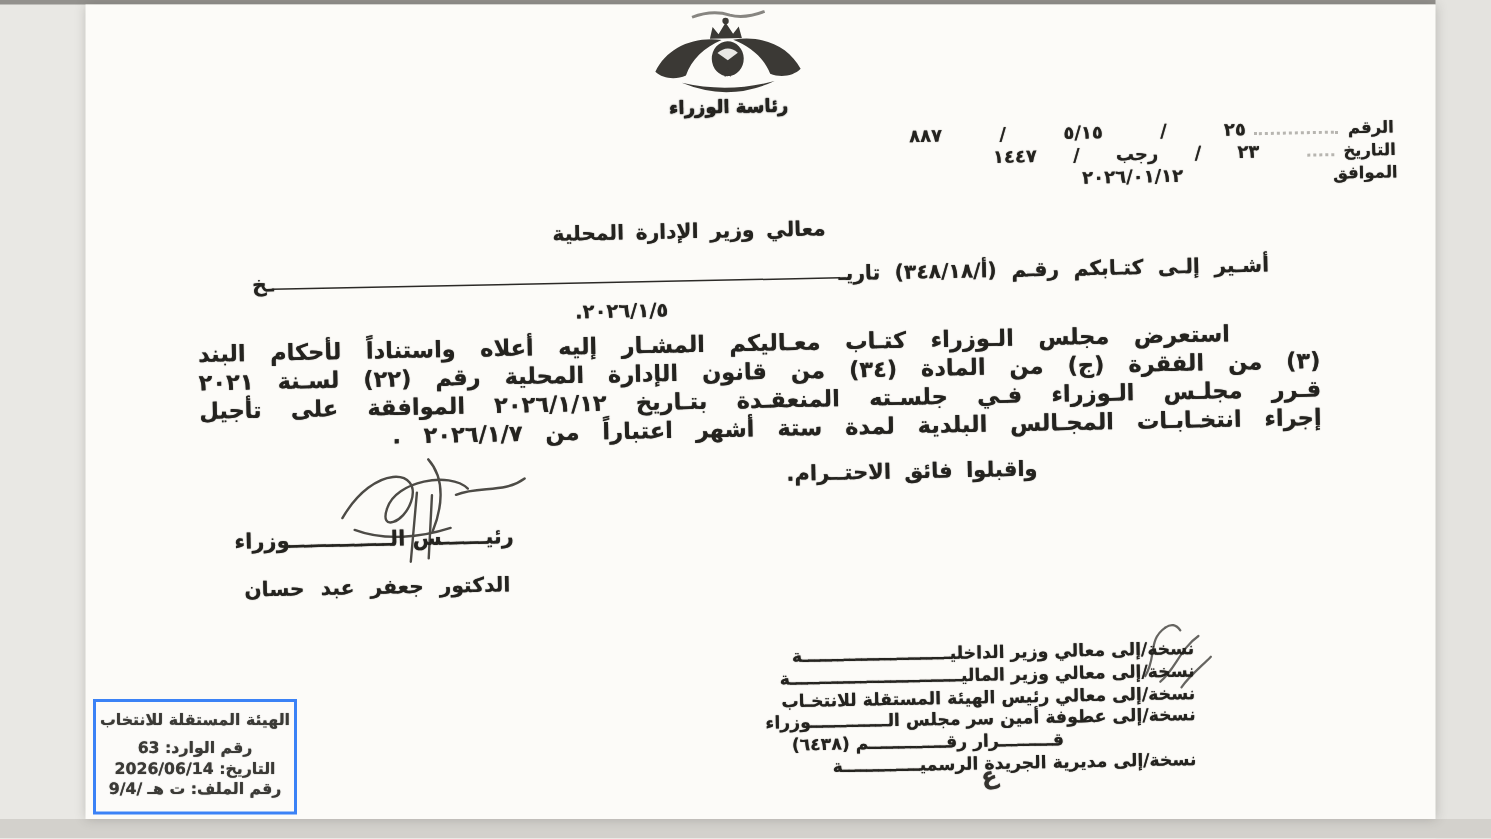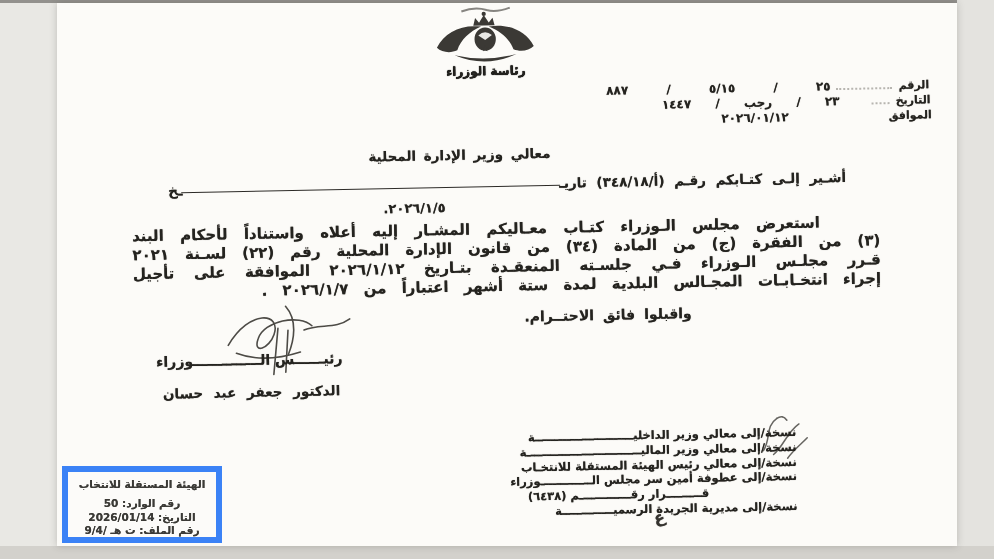--- a/index.html
+++ b/index.html
@@ -57,22 +57,22 @@
   .pm-name{right:656px;top:379px;font-size:13.5px;font-weight:700;word-spacing:6px;}
 
   .cc{position:absolute;right:201px;top:431px;font-size:11.5px;font-weight:600;line-height:14.8px;direction:rtl;}
   .cc div{white-space:nowrap;}
   .cc .indent{margin-right:88px;letter-spacing:.5px;}
   .cc-mark{right:334px;top:511px;font-size:16px;font-weight:600;transform:rotate(-10deg);color:#35332f;}
   .note-svg{position:absolute;left:750px;top:410px;width:60px;height:64px;}
 
   
   .stamp{
-    position:absolute;left:62px;top:466px;width:160px;height:77px;
-    border:6px solid #3b82f6;background:rgba(252,251,248,.92);
+    position:absolute;left:62px;top:466px;width:136px;height:77px;
+    border:2px solid #3b82f6;background:rgba(252,251,248,.92);
     direction:rtl;text-align:center;color:#3b3a36;box-sizing:border-box;padding-top:6px;
     text-shadow:0 0 .6px rgba(59,58,54,.9);
   }
   .stamp .org{font-size:10.5px;font-weight:700;margin-bottom:7px;letter-spacing:.2px;}
   .stamp .row{font-size:10.5px;font-weight:700;line-height:13.5px;}
 </style>
 </head>
 <body>
 
 <div class="top-strip"></div>
@@ -156,16 +156,16 @@
     <div class="ink">نسخة/إلى عطوفة أمين سر مجلس الـــــــــــــوزراء</div>
     <div class="ink indent">قـــــــــرار رقـــــــــــــم (٦٤٣٨)</div>
     <div class="ink">نسخة/إلى مديرية الجريدة الرسميـــــــــــــة</div>
   </div>
   <div class="abs cc-mark ink">ع</div>
 
 </div>
 
 <div class="stamp">
   <div class="org">الهيئة المستقلة للانتخاب</div>
-  <div class="row">رقم الوارد: 50</div>
-  <div class="row">التاريخ: 2026/01/14</div>
+  <div class="row">رقم الوارد: 63</div>
+  <div class="row">التاريخ: 2026/06/14</div>
   <div class="row">رقم الملف: ت هـ /9/4</div>
 </div>
 
 </body></html>

